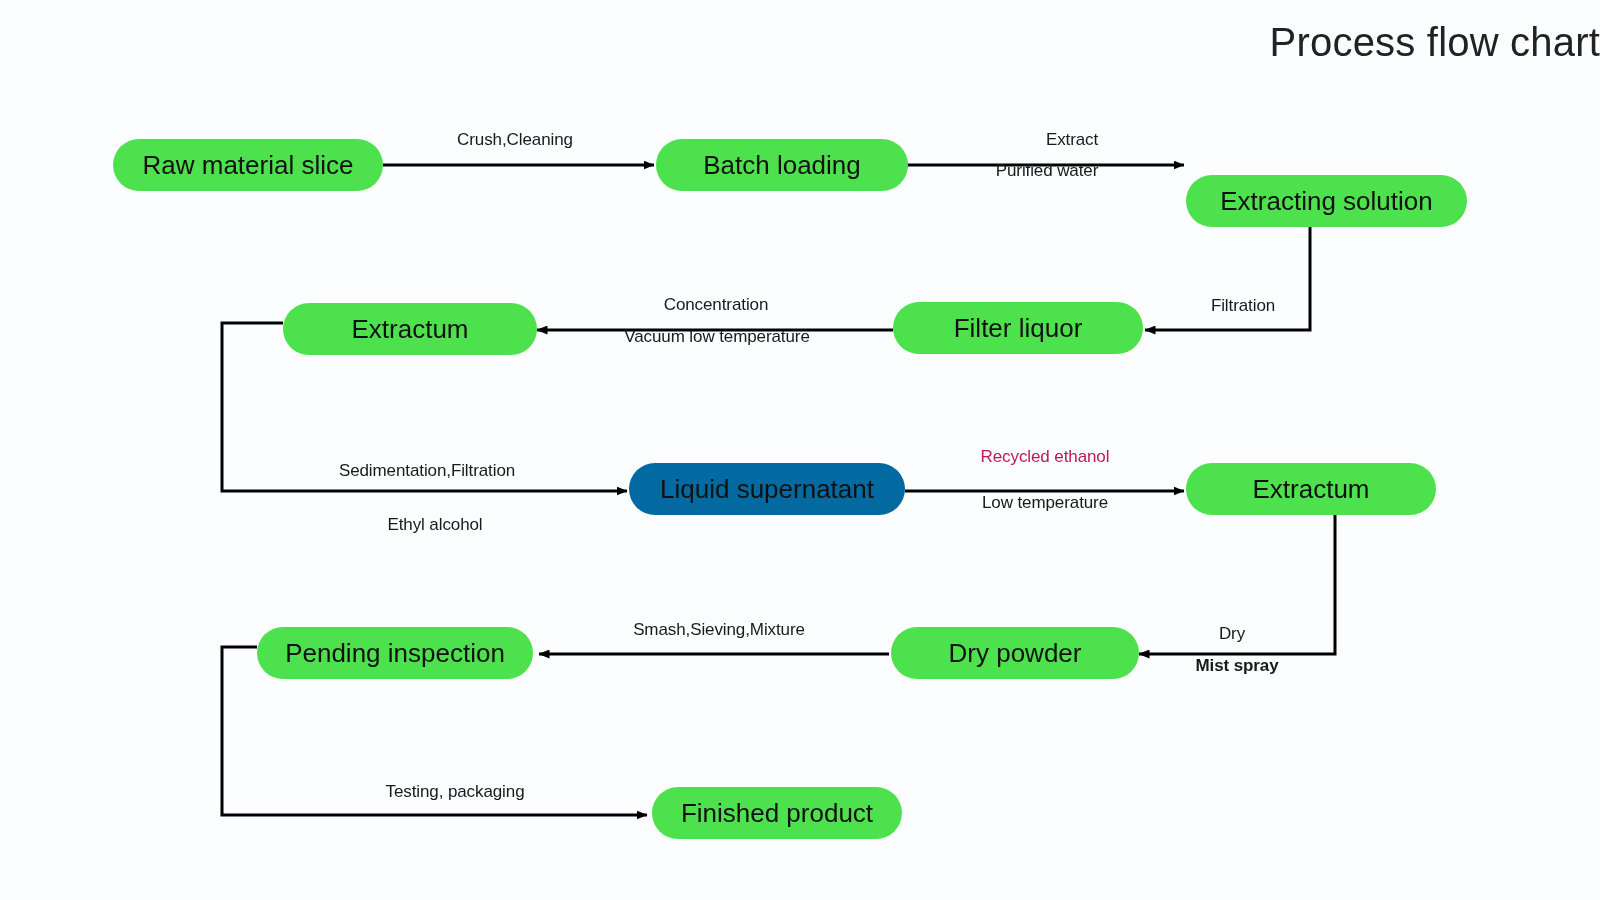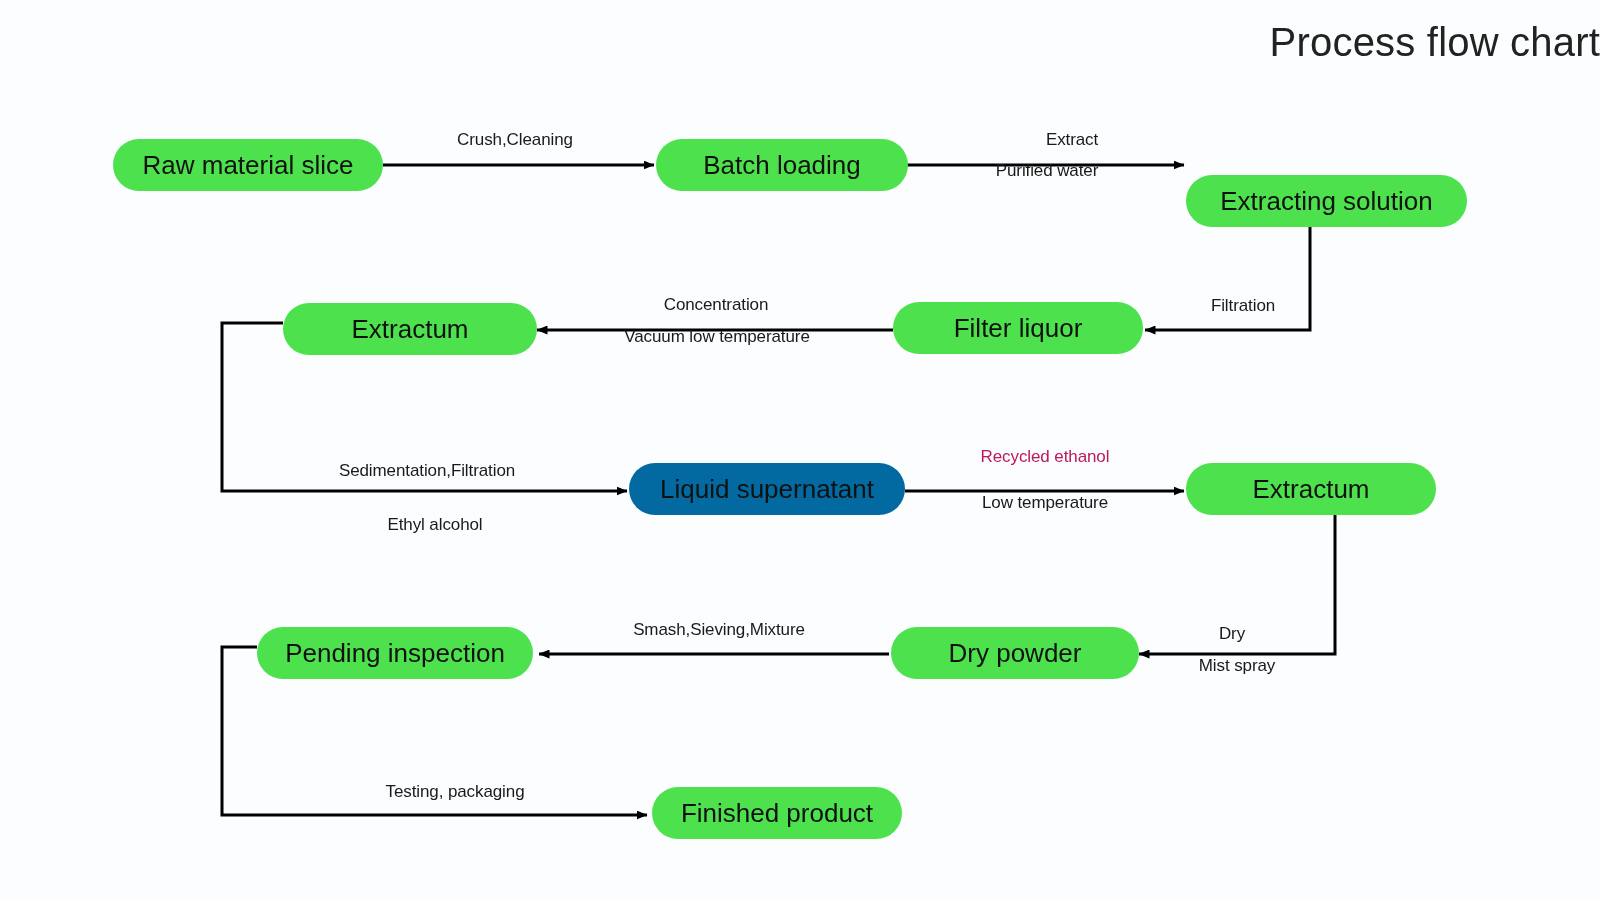--- a/index.html
+++ b/index.html
@@ -135,19 +135,19 @@
   <div class="edge-label center above" style="left: 716px; top: 296px; color: rgb(26, 26, 26);">Concentration</div>
   <div class="edge-label center below" style="left: 717px; top: 328px; color: rgb(26, 26, 26);">Vacuum low temperature</div>
 
   <div class="edge-label center above" style="left: 427px; top: 462px; color: rgb(26, 26, 26);">Sedimentation,Filtration</div>
   <div class="edge-label center below" style="left: 435px; top: 516px; color: rgb(26, 26, 26);">Ethyl alcohol</div>
 
   <div class="edge-label center above" style="left: 1045px; top: 435px; color: #be185d; margin-top: 13px;">Recycled ethanol</div>
   <div class="edge-label center below" style="left: 1045px; top: 494px; color: rgb(26, 26, 26);">Low temperature</div>
 
   <div class="edge-label center above" style="left: 1232px; top: 625px; color: rgb(26, 26, 26);">Dry</div>
-  <div class="edge-label center below" style="left: 1237px; top: 657px; color: rgb(26, 26, 26);">Mist spray</div>
+  <div class="edge-label center below" style="left: 1237px; top: 657px; color: rgb(26, 26, 26); font-weight: bold;">Mist spray</div>
 
   <div class="edge-label center above" style="left: 719px; top: 621px; color: rgb(26, 26, 26);">Smash,Sieving,Mixture</div>
 
   <div class="edge-label center above" style="left: 455px; top: 783px; color: rgb(26, 26, 26);">Testing, packaging</div>
 
 </div>
 
 </body></html>

